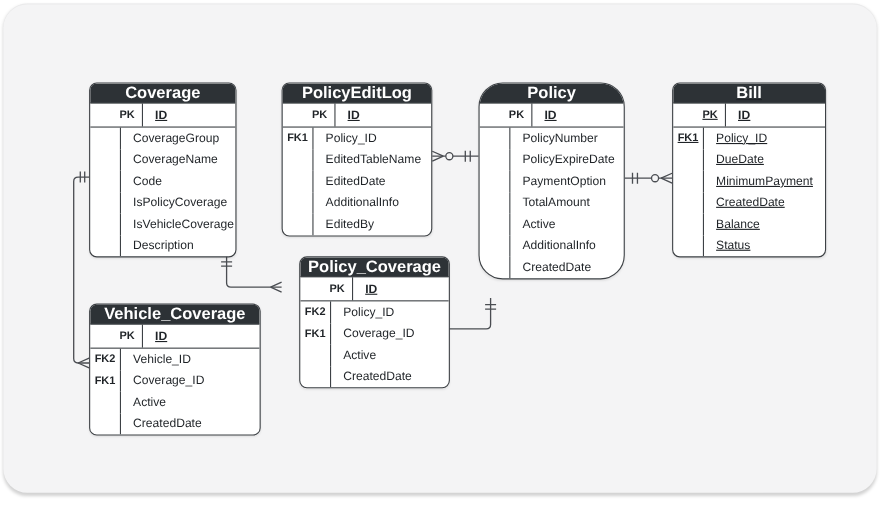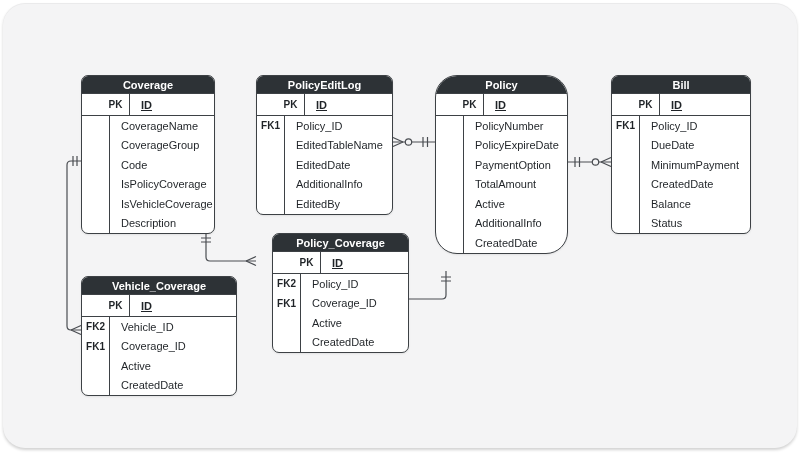--- a/index.html
+++ b/index.html
@@ -14,21 +14,21 @@
   svg.connectors circle { stroke:#4a4d52; stroke-width:1.2; fill:#f4f4f5; }
 
   .table {
     position:absolute; background:#ffffff;
     border:1px solid #3d4145; border-radius:7px;
     box-shadow:0 1px 2px rgba(0,0,0,0.08);
     overflow:hidden; font-size:11px; color:#1f2327;
   }
   .t-header {
     height:18px; line-height:18px; background:#2d3236; color:#ffffff;
-    text-align:center; font-weight:bold; font-size:11px;
+    text-align:center; font-weight:bold; font-size:15px;
     border-bottom:1px solid #3d4145;
   }
   .row { display:flex; align-items:center; height:19.5px; }
   .row.id-row { height:22px; border-bottom:1px solid #3d4145;padding-left:20px; }
   .key {
     width:28px; flex:0 0 28px; align-self:stretch;
     display:flex; align-items:center; justify-content:center;
     font-weight:bold; font-size:10px;
     border-right:1px solid #3d4145;
   }
@@ -76,25 +76,25 @@
   </svg>
 
   <div class="table" style="left:78px; top:72px; width:134px;">
     <div class="t-header">Coverage</div>
     <div class="row id-row">
       <div class="key">PK</div>
       <div class="field pk-field">ID</div>
     </div>
     <div class="row">
         <div class="key"></div>
+        <div class="field">CoverageGroup</div>
+      </div>
+    <div class="row">
+        <div class="key"></div>
         <div class="field">CoverageName</div>
-      </div>
-    <div class="row">
-        <div class="key"></div>
-        <div class="field">CoverageGroup</div>
       </div>
     <div class="row">
         <div class="key"></div>
         <div class="field">Code</div>
       </div>
     <div class="row">
         <div class="key"></div>
         <div class="field">IsPolicyCoverage</div>
       </div>
     <div class="row">
@@ -164,21 +164,21 @@
     <div class="row">
         <div class="key"></div>
         <div class="field">AdditionalInfo</div>
       </div>
     <div class="row">
         <div class="key"></div>
         <div class="field">CreatedDate</div>
       </div>
   </div>
 
-  <div class="table" style="left:608px; top:72px; width:140px;">
+  <div class="table" style="left:608px; top:72px; width:140px;text-decoration:underline;">
     <div class="t-header">Bill</div>
     <div class="row id-row">
       <div class="key">PK</div>
       <div class="field pk-field">ID</div>
     </div>
     <div class="row">
         <div class="key">FK1</div>
         <div class="field">Policy_ID</div>
       </div>
     <div class="row">

